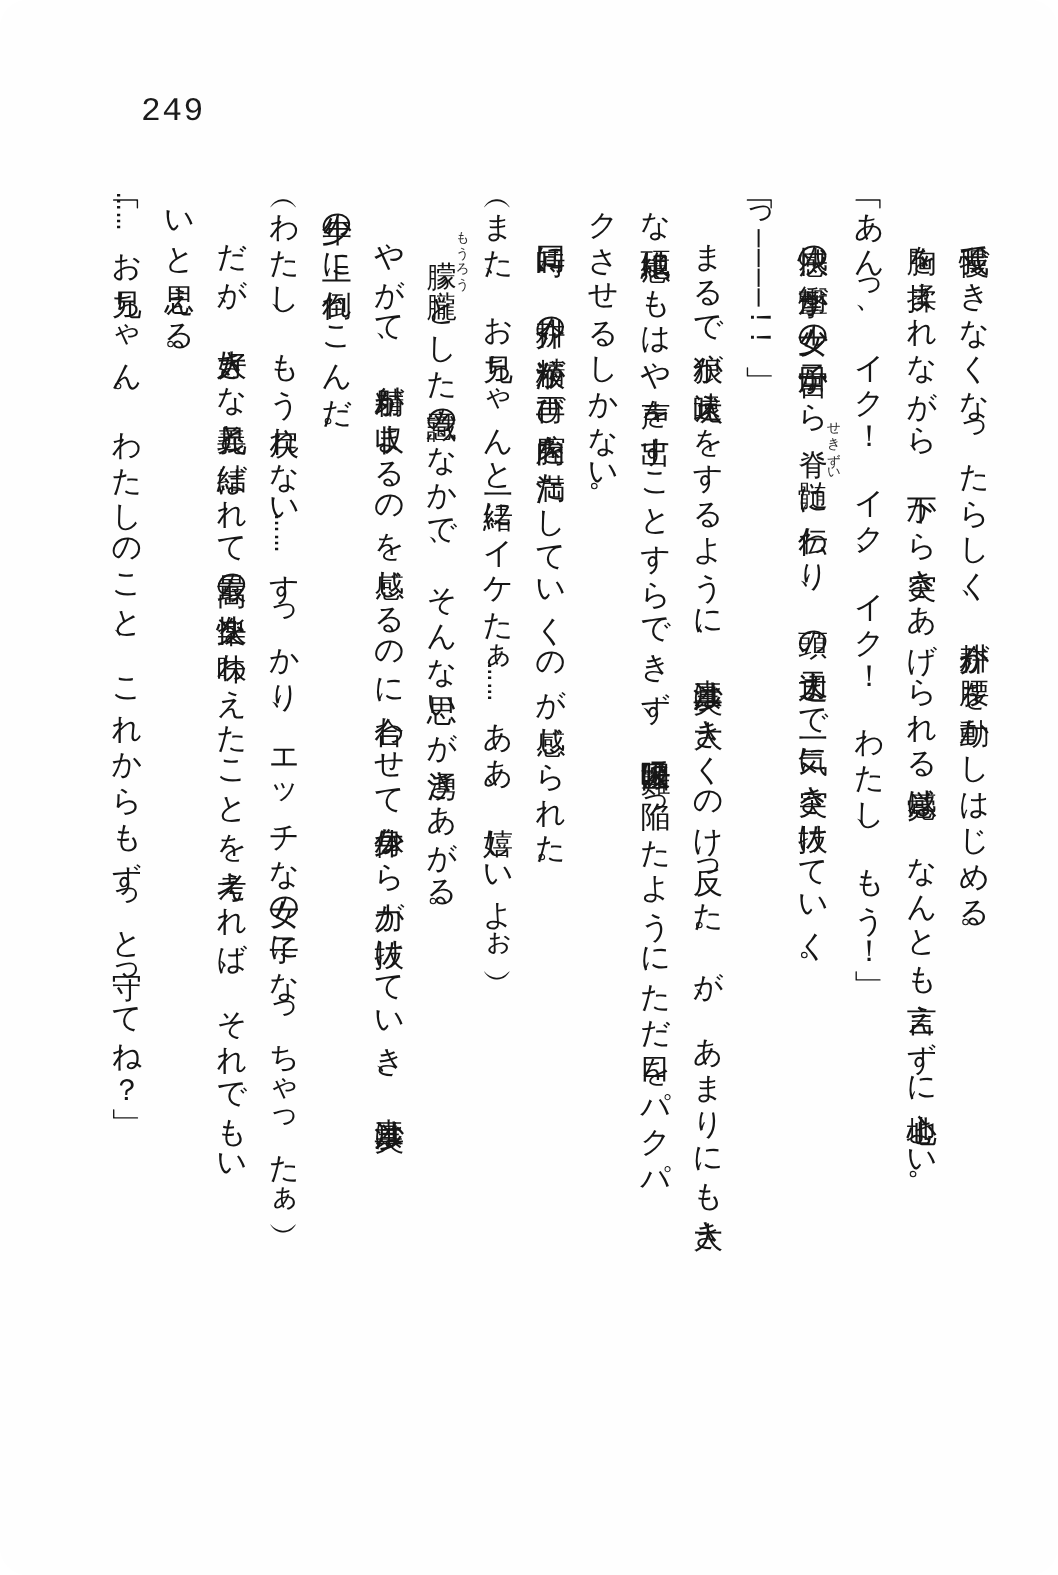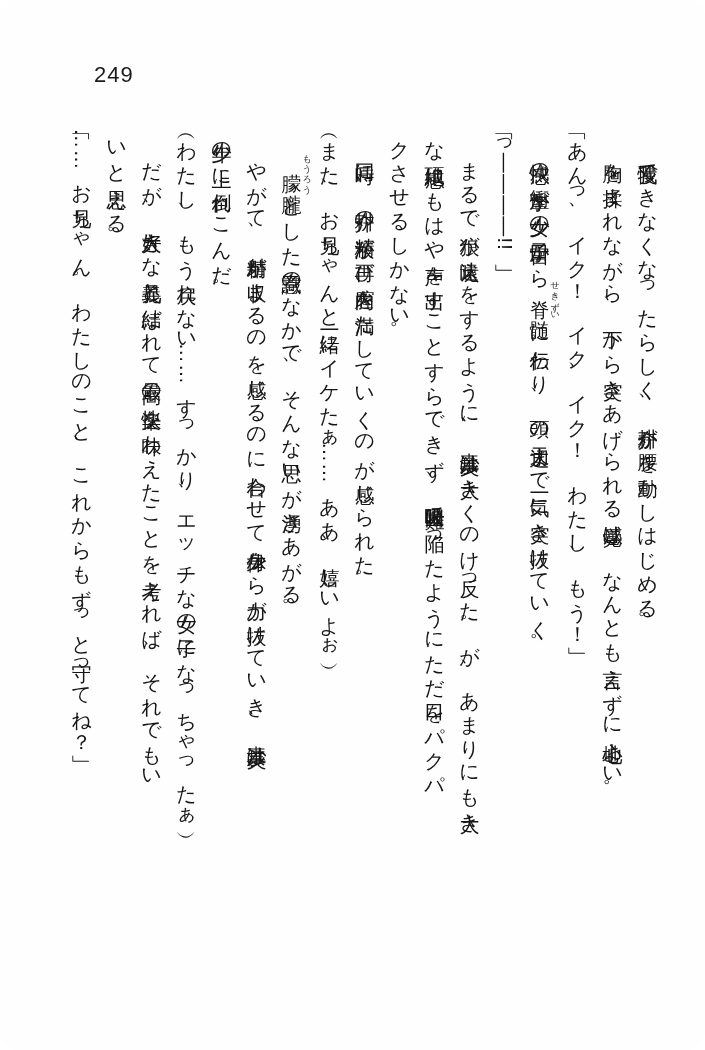--- a/index.html
+++ b/index.html
@@ -7,21 +7,21 @@
     margin: 0;
     padding: 0;
     background: #ffffff;
   }
   .page {
     position: relative;
     width: 705px;
     height: 1050px;
     background: #fefefe;
     overflow: hidden;
-    font-family: Liberation Sans, sans-serif;
+    font-family: Liberation Mono, monospace;
     border-radius: 18px;
   }
   .page-number {
     position: absolute;
     left: 94px;
     top: 62px;
     font-size: 22px;
     letter-spacing: 1px;
     color: #1b1b1b;
   }

